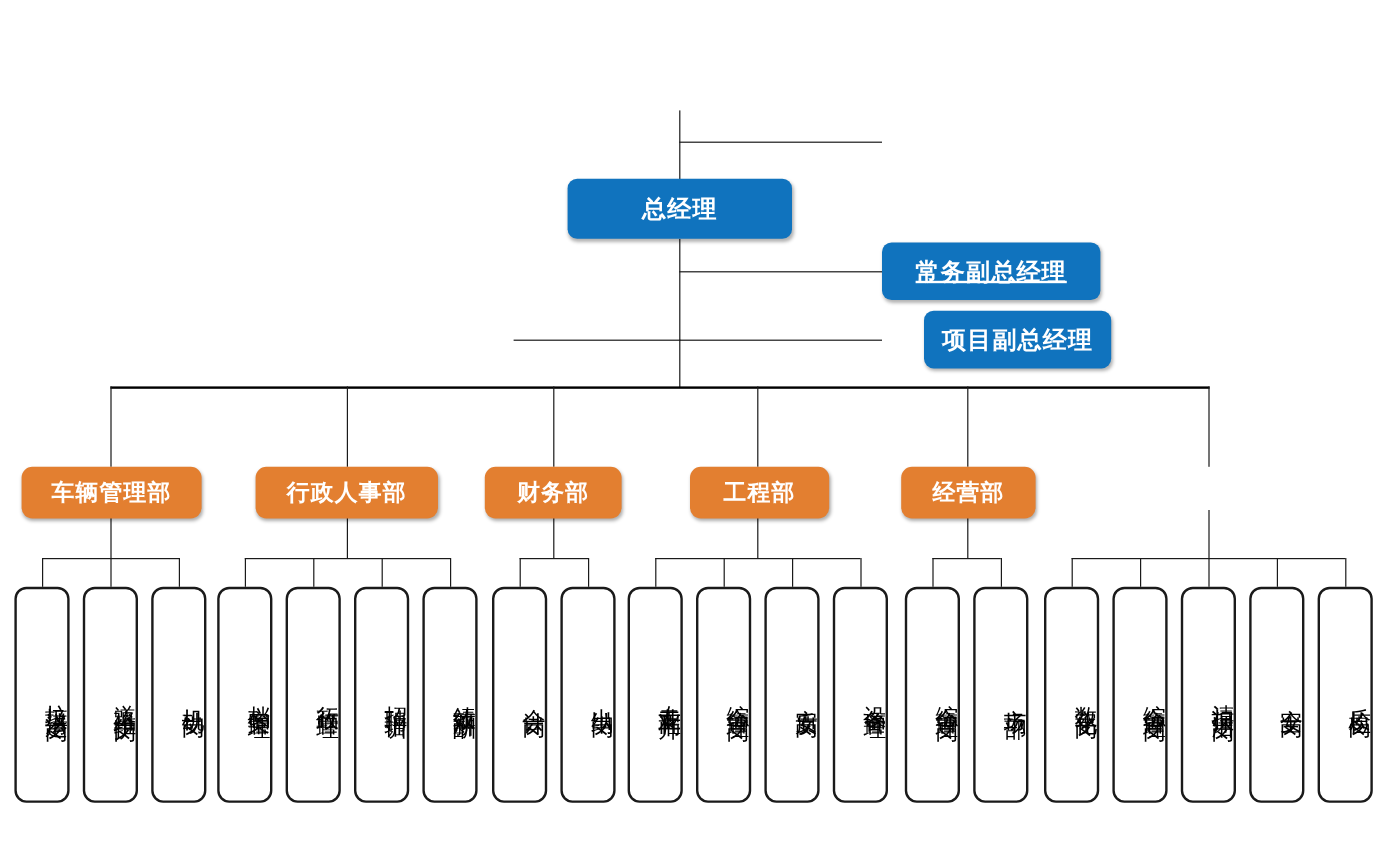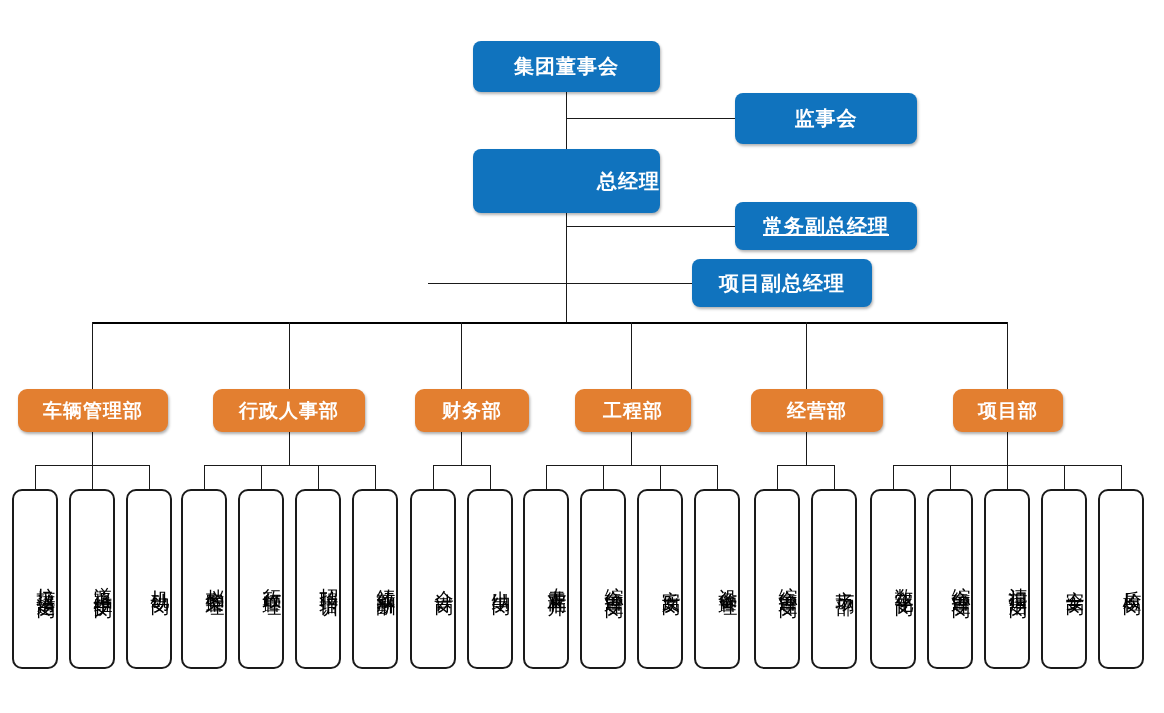--- a/index.html
+++ b/index.html
@@ -124,64 +124,55 @@
   <div class="ln v" style="left:834px; top:465px; height:24px;"></div>
 
   <div class="ln v" style="left:1007px; top:425px; height:40px;"></div>
   <div class="ln h" style="left:893px; top:465px; width:228px;"></div>
   <div class="ln v" style="left:893px;  top:465px; height:24px;"></div>
   <div class="ln v" style="left:950px;  top:465px; height:24px;"></div>
   <div class="ln v" style="left:1007px; top:465px; height:24px;"></div>
   <div class="ln v" style="left:1064px; top:465px; height:24px;"></div>
   <div class="ln v" style="left:1121px; top:465px; height:24px;"></div>
 
-  <div class="node blue" style="left:473px; top:41px; width:187px; height:51px;">
-    <span>集团董事会</span>
-  </div>
-
-  <div class="node blue" style="left:735px; top:93px; width:182px; height:51px;">
-    <span>监事会</span>
-  </div>
-
-  <div class="node blue" style="left:473px; top:149px; width:187px; height:64px;justify-content:flex-end;">
+
+
+  <div class="node blue" style="left:473px; top:149px; width:187px; height:50px;">
     <span>总经理</span>
   </div>
 
   <div class="node blue" style="left:735px; top:202px; width:182px; height:48px;text-decoration:underline;">
     <span>常务副总经理</span>
   </div>
 
-  <div class="node blue" style="left:692px; top:259px; width:180px; height:48px;">
+  <div class="node blue" style="left:770px; top:259px; width:156px; height:48px;">
     <span>项目副总经理</span>
   </div>
 
 
   <div class="node orange" style="left:18px; top:389px; width:150px; height:43px;font-family:Liberation Mono, monospace;">
     <span>车辆管理部</span>
   </div>
 
   <div class="node orange" style="left:213px; top:389px; width:152px; height:43px;text-align:right;">
     <span>行政人事部</span>
   </div>
 
-  <div class="node orange" style="left:415px; top:389px; width:114px; height:43px;">
+  <div class="node orange" style="left:404px; top:389px; width:114px; height:43px;">
     <span>财务部</span>
   </div>
 
   <div class="node orange" style="left:575px; top:389px; width:116px; height:43px;">
     <span>工程部</span>
   </div>
 
-  <div class="node orange" style="left:751px; top:389px; width:132px; height:43px;">
+  <div class="node orange" style="left:751px; top:389px; width:112px; height:43px;">
     <span>经营部</span>
   </div>
 
-  <div class="node orange" style="left:953px; top:389px; width:110px; height:43px;">
-    <span>项目部</span>
-  </div>
 
   <div class="node leaf" style="left:12px;  top:489px; width:46px; height:180px;">
     <span>垃圾清运岗</span>
     </div>
   <div class="node leaf" style="left:69px;  top:489px; width:46px; height:180px;">
     <span>道路维护岗</span>
     </div>
   <div class="node leaf" style="left:126px; top:489px; width:46px; height:180px;">
     <span>机动岗</span>
     </div>

